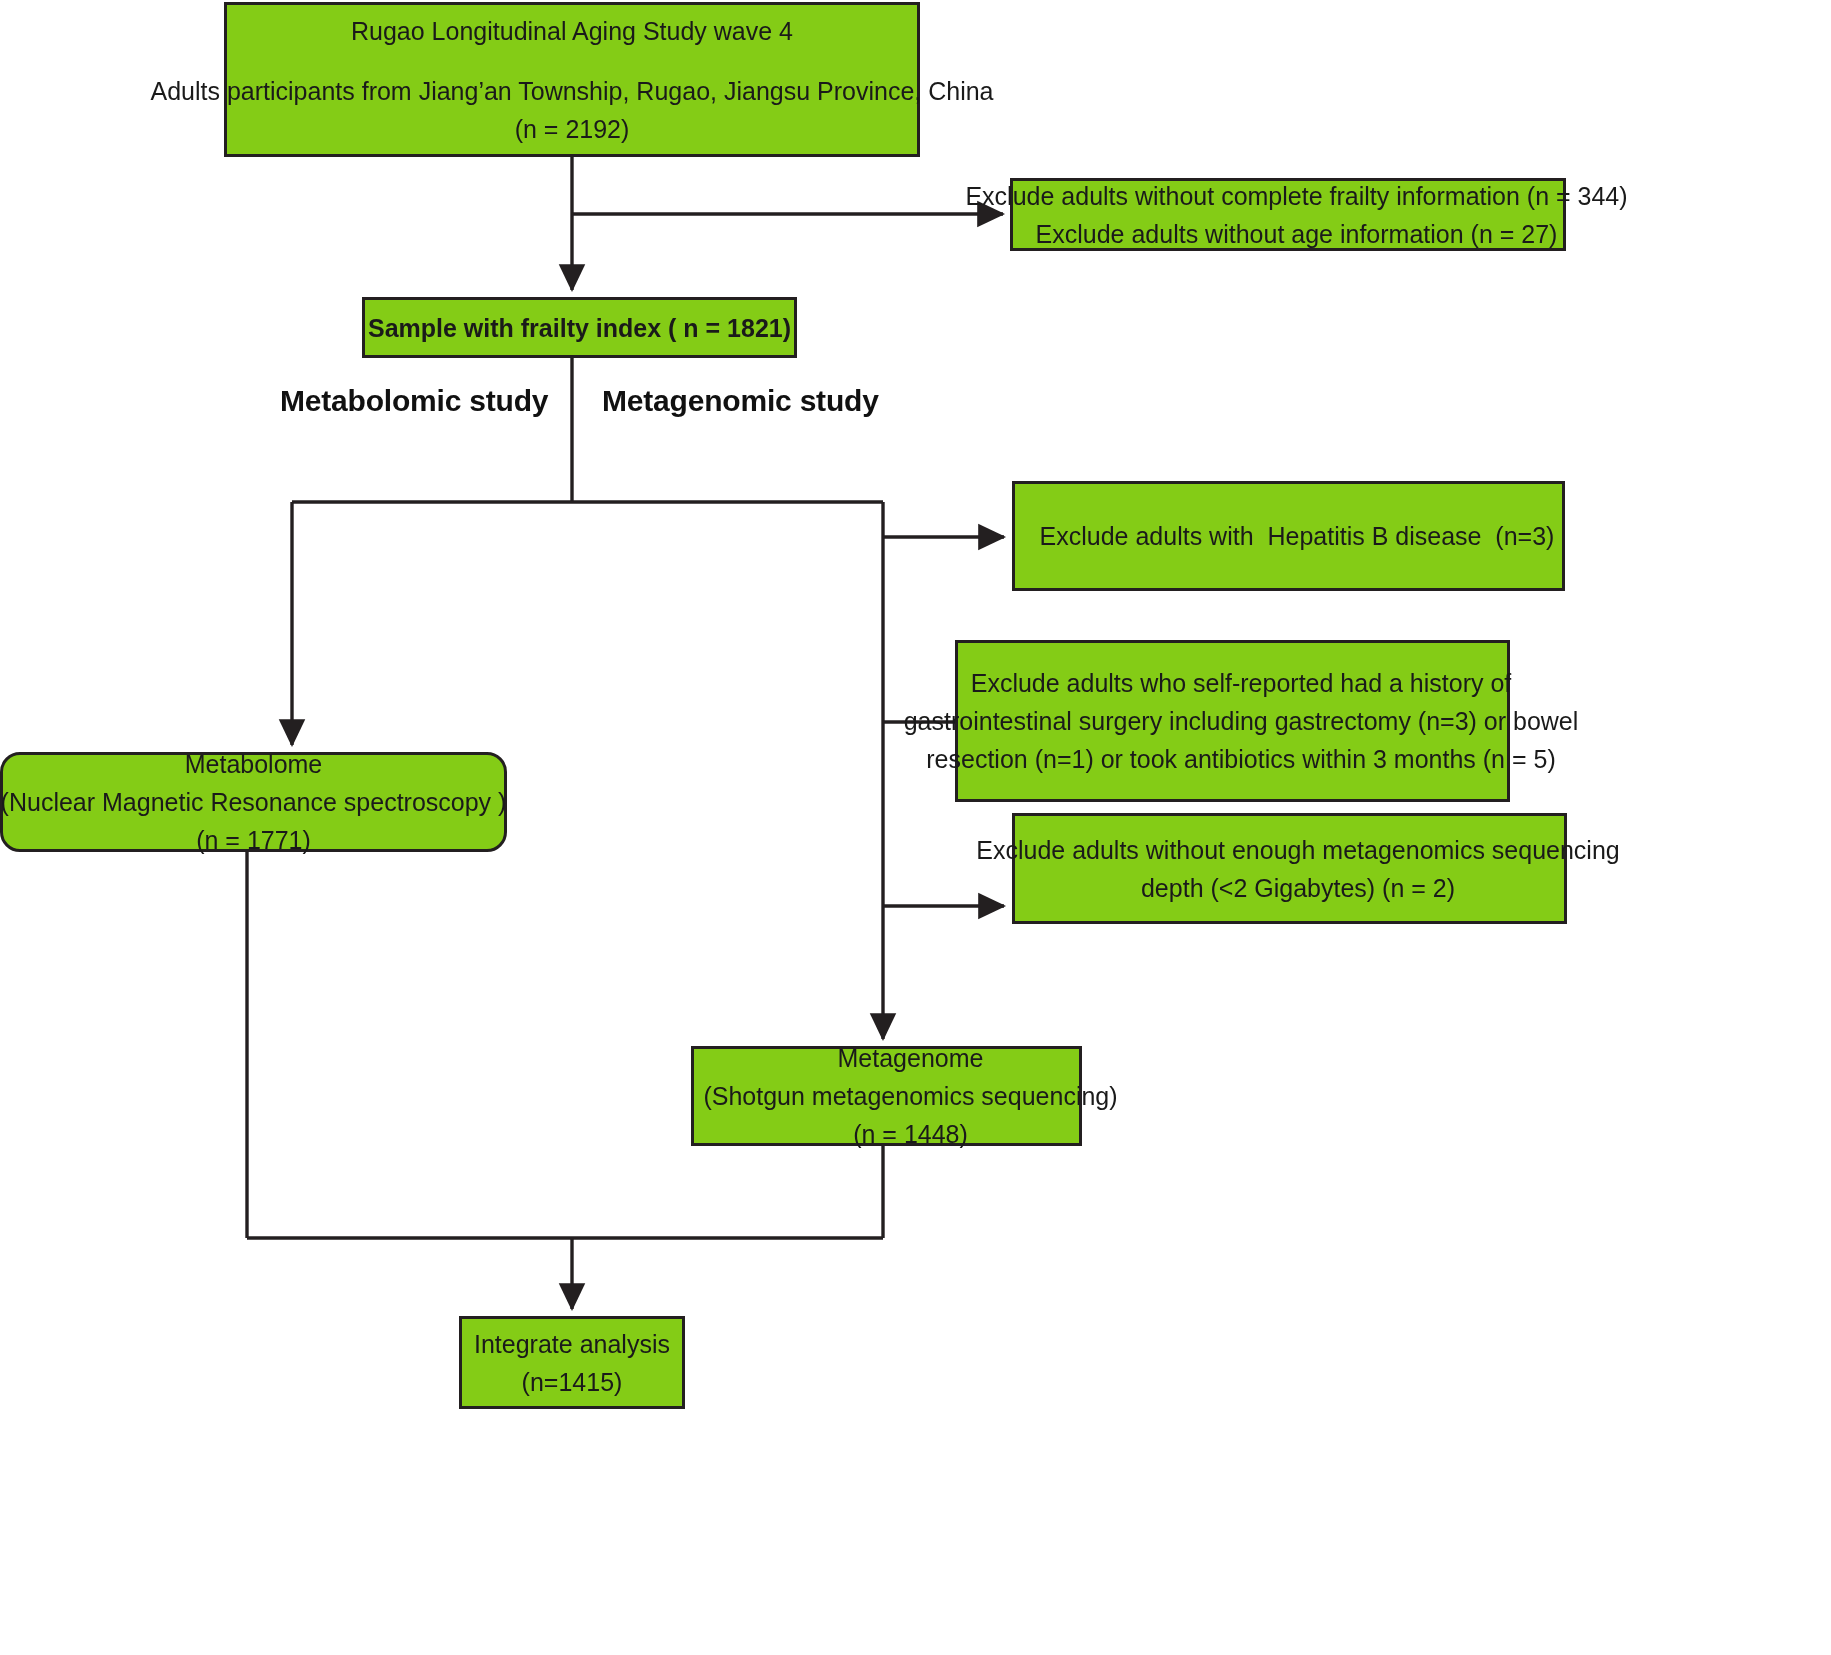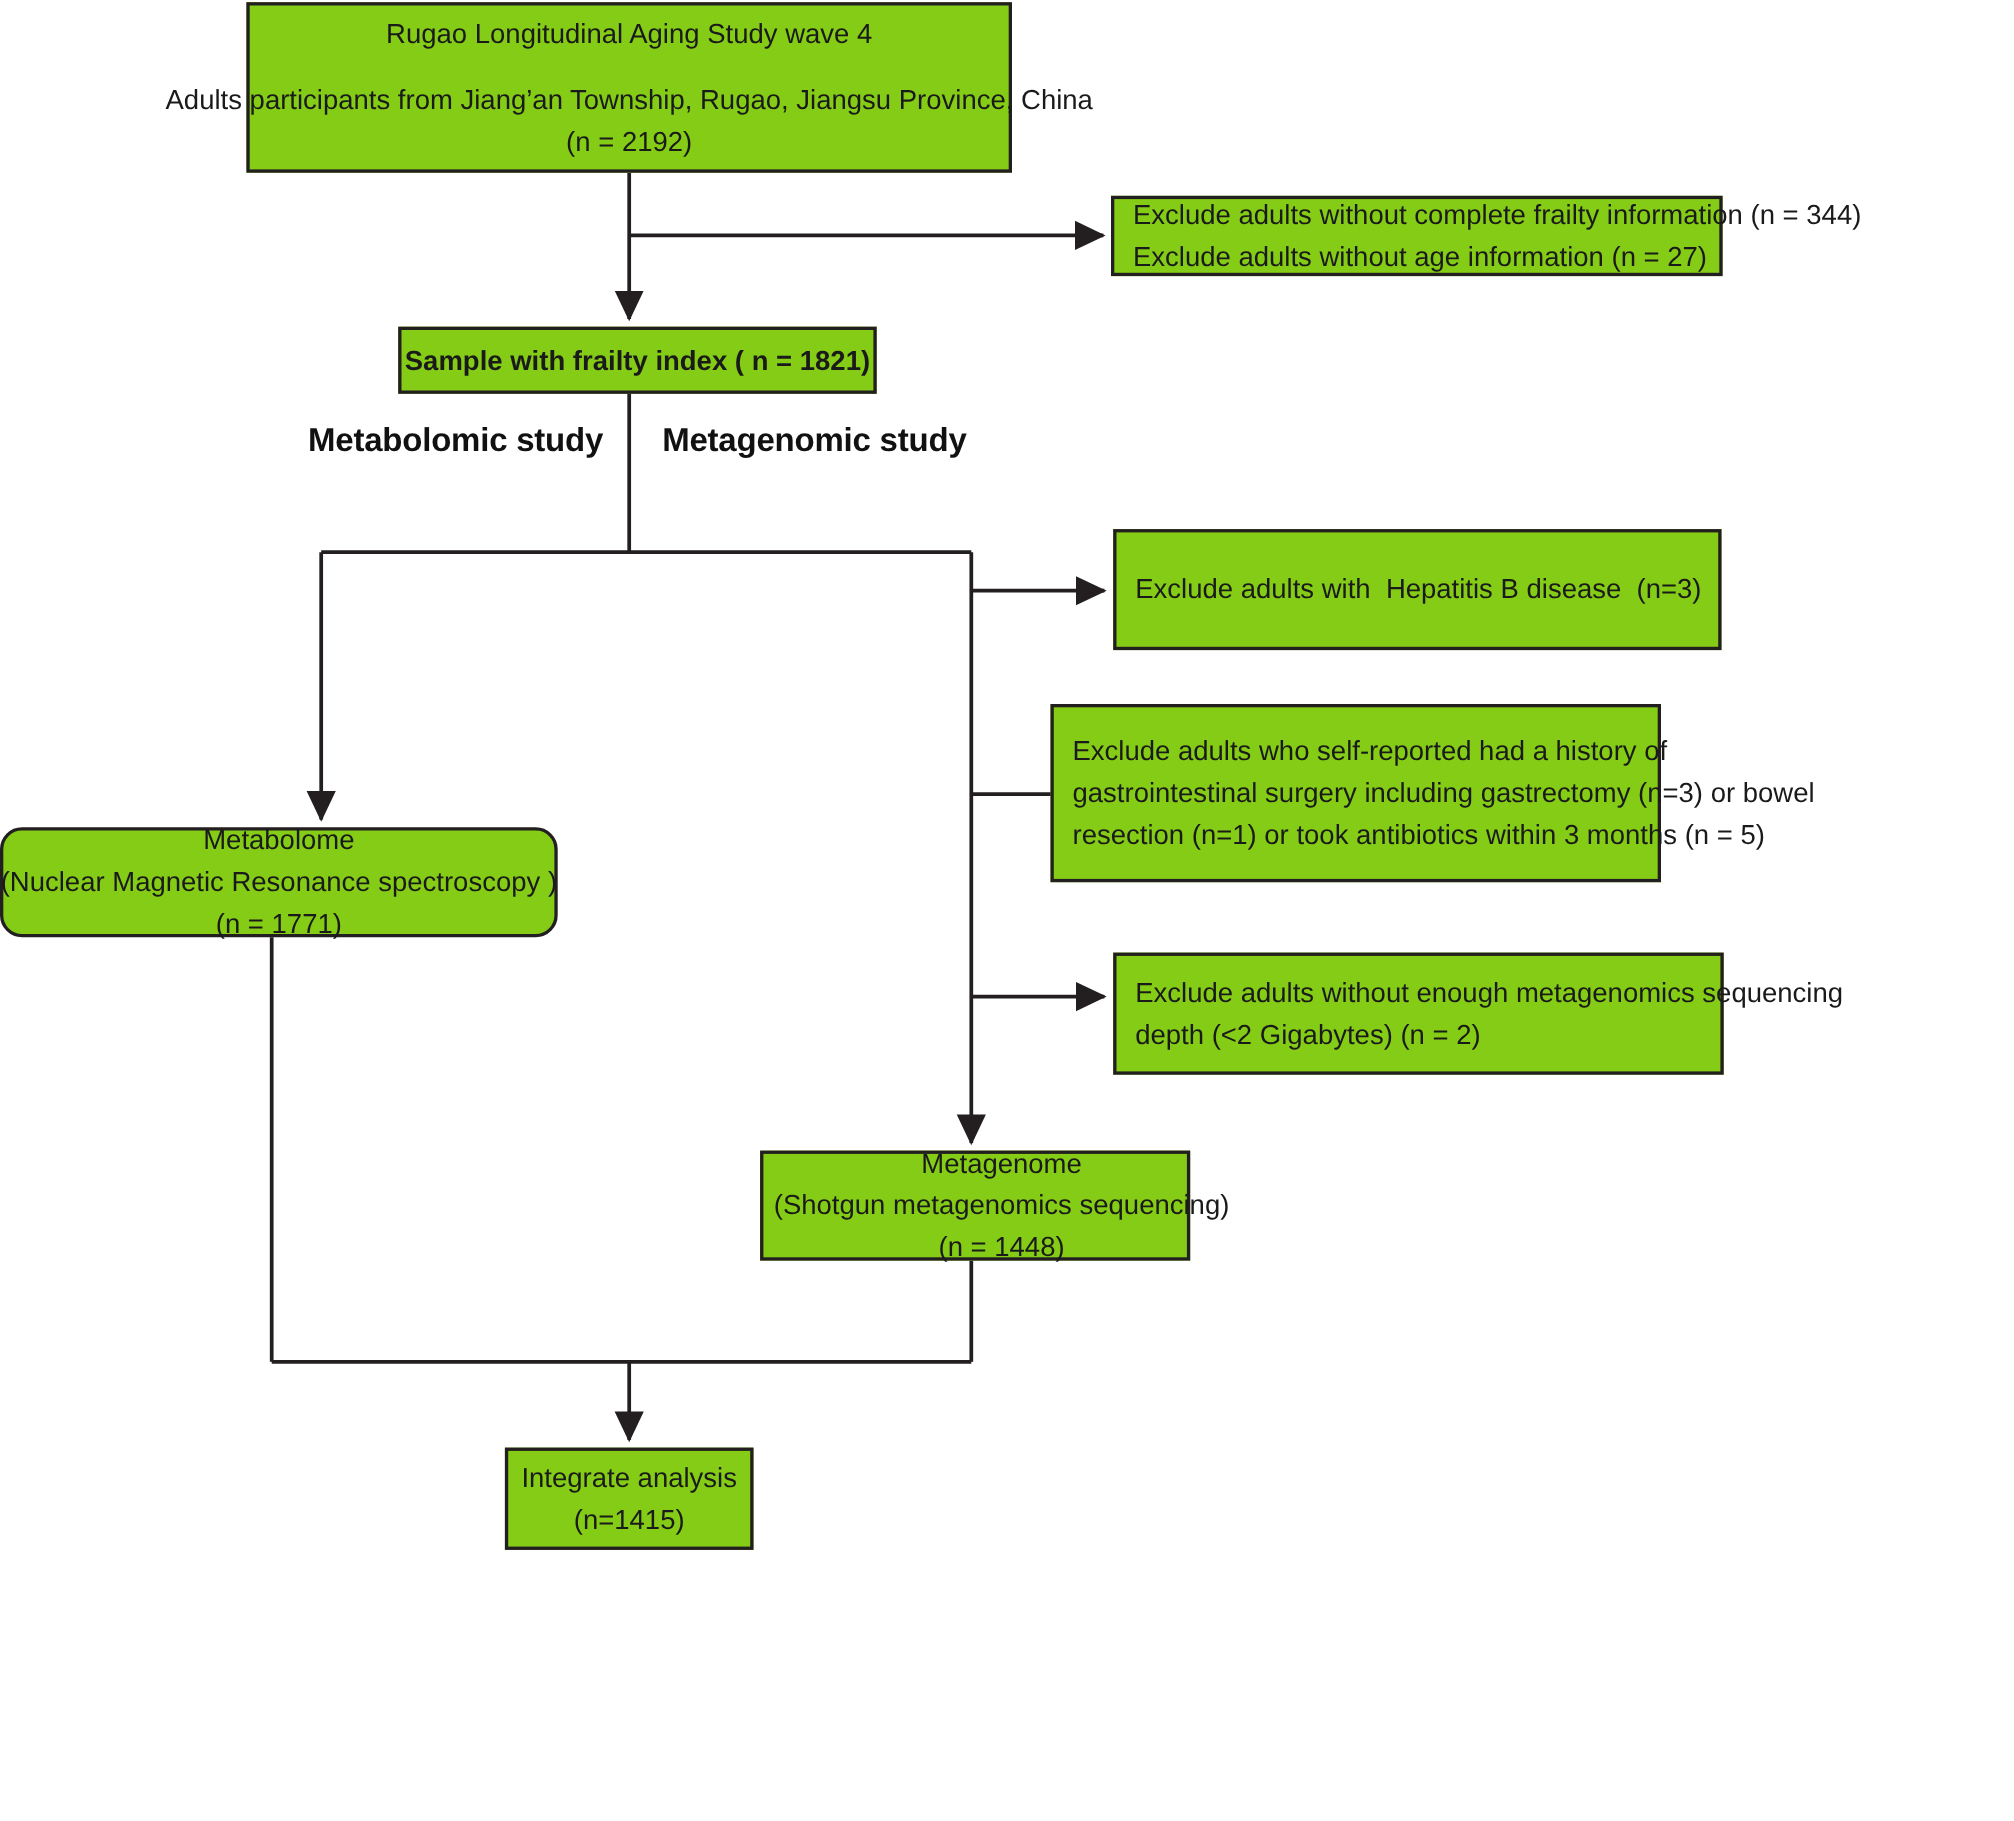--- a/index.html
+++ b/index.html
@@ -33,40 +33,40 @@
     background: #84cc16;
     display: flex;
     flex-direction: column;
     justify-content: center;
     font-size: 25px;
     line-height: 1.52;
     color: #1a1a1a;
     white-space: pre;
   }
   .node.center { align-items: center; text-align: center; }
-  .node.left   { align-items: flex-start; text-align: left; padding-left: 17px; }
+  .node.left   { align-items: center; text-align: left; padding-left: 17px; }
   .node .ln { display: block; }
   .node .spacer { display: block; height: 22px; }
 
   .branch-label {
     position: absolute;
     font-size: 30px;
     font-weight: bold;
     color: #111111;
     white-space: pre;
     letter-spacing: -0.2px;
   }
 
   
   #node-source      { left: 224px;  top: 2px;    width: 696px;  height: 155px; }
   #node-excl-1      { left: 1010px; top: 178px;  width: 556px;  height: 73px;  }
   #node-frailty     { left: 362px;  top: 297px;  width: 435px;  height: 61px; font-weight: bold;  }
   #node-excl-2      { left: 1012px; top: 481px;  width: 553px;  height: 110px; }
   #node-excl-3      { left: 955px; top: 640px;  width: 555px;  height: 162px; }
-  #node-excl-4      { left: 1012px; top: 866px;  width: 555px;  height: 111px; }
+  #node-excl-4      { left: 1012px; top: 813px;  width: 555px;  height: 111px; }
   #node-metabolome  { left: 0px;    top: 752px;  width: 507px;  height: 100px; border-radius: 20px; }
   #node-metagenome  { left: 691px;  top: 1046px; width: 391px;  height: 100px; padding-left: 48px; }
   #node-integrate   { left: 459px;  top: 1316px; width: 226px;  height: 93px;  }
 
   #label-metabolomic { left: 280px; top: 384px; }
   #label-metagenomic { left: 602px; top: 384px; }
 </style>
 </head>
 <body>
 

